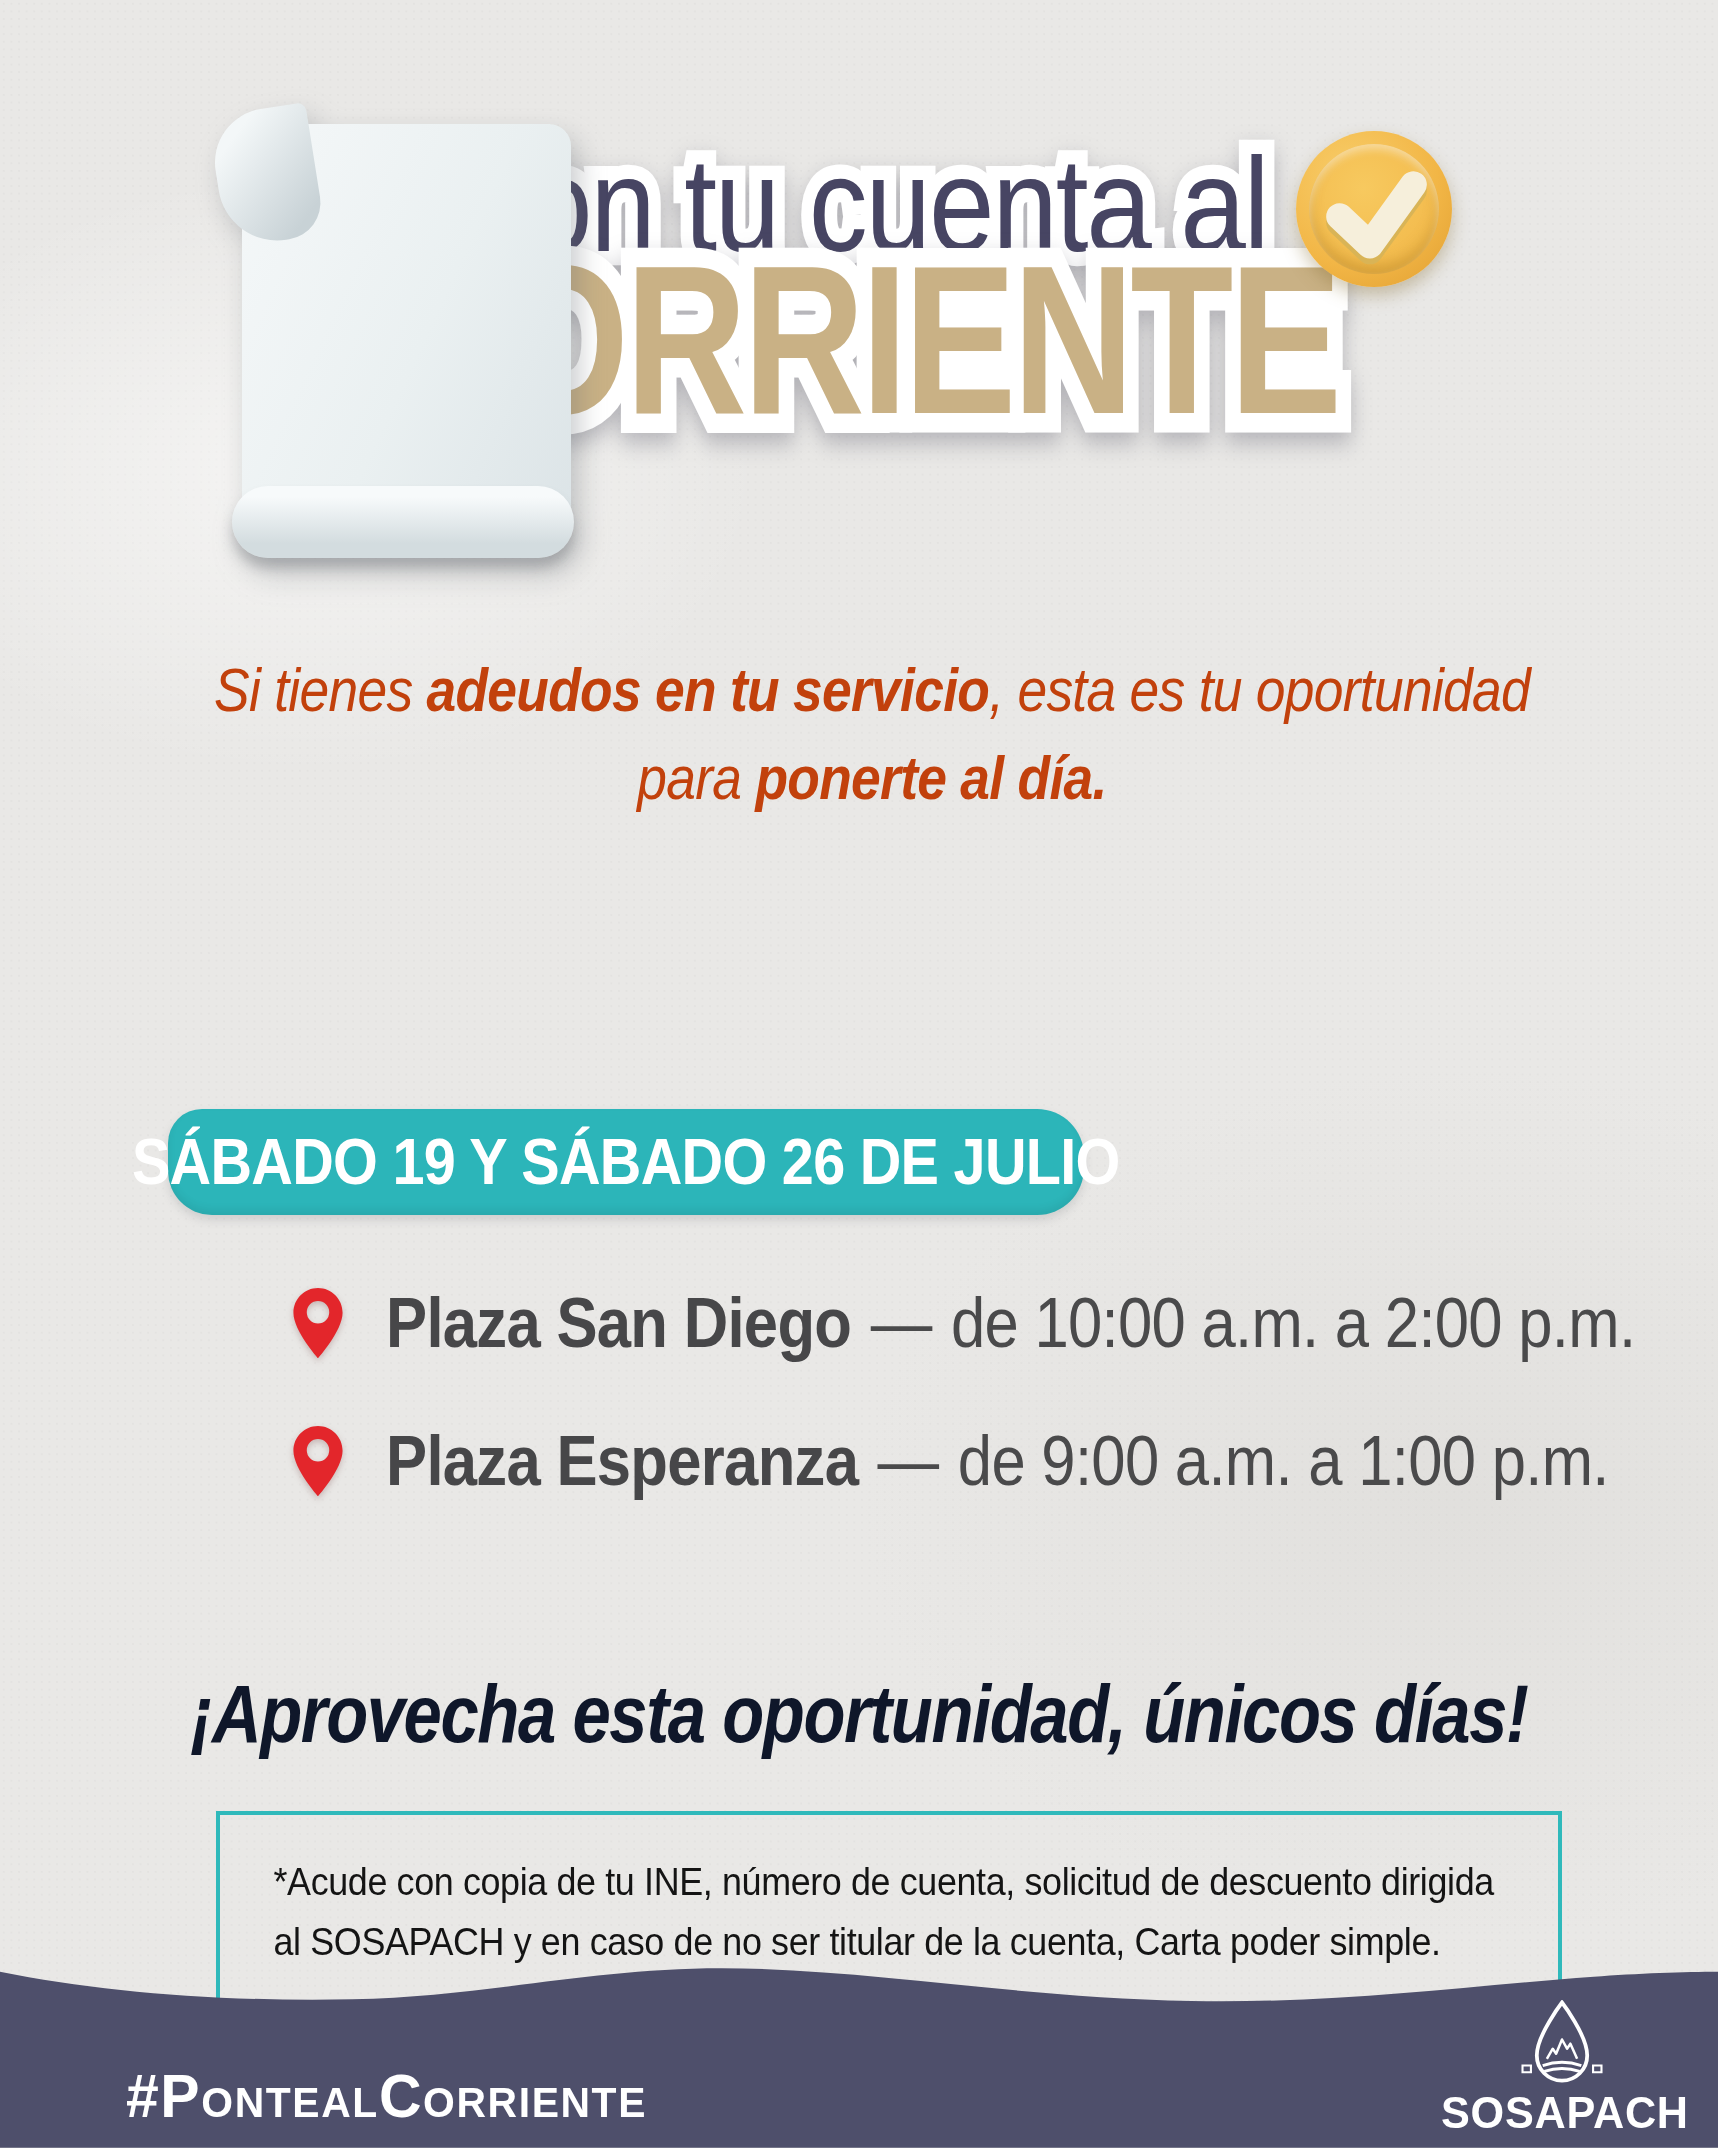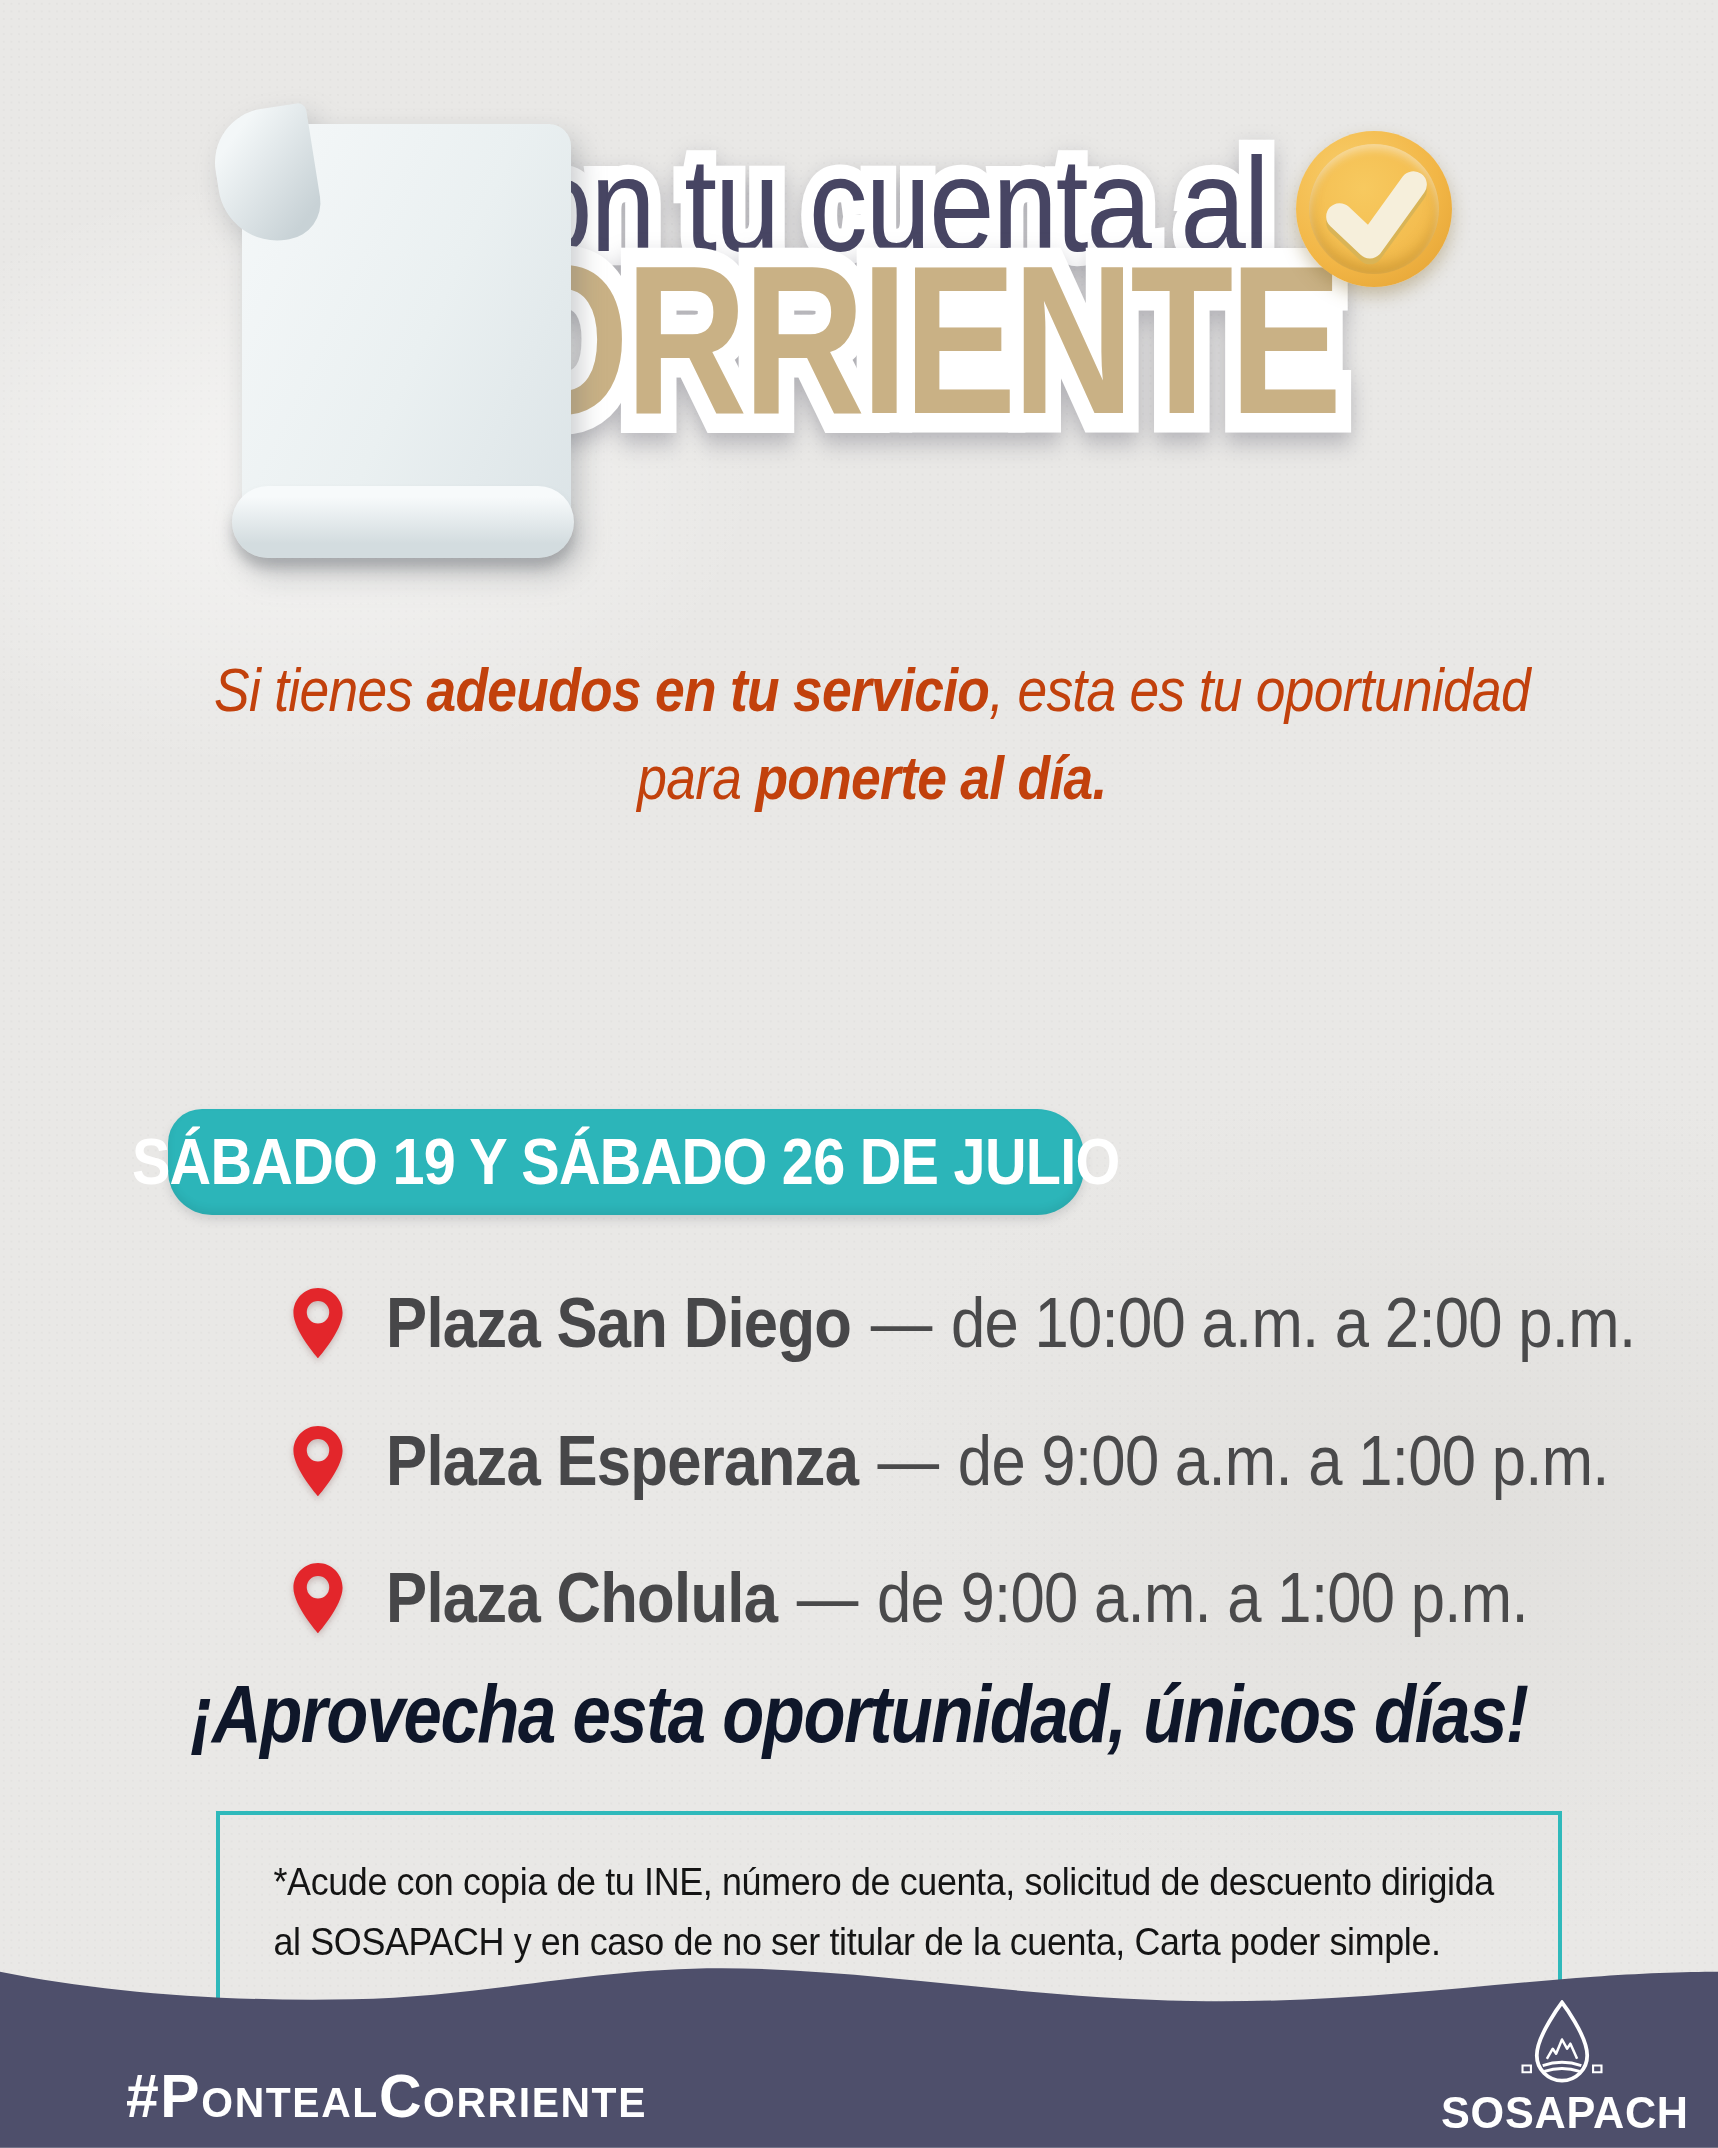--- a/index.html
+++ b/index.html
@@ -146,26 +146,20 @@
       <path d="M29 1C13.5 1 1 13.6 1 29.2 1 49.5 29 81 29 81s28-31.5 28-51.8C57 13.6 44.5 1 29 1Zm0 40.6a12.8 12.8 0 1 1 0-25.6 12.8 12.8 0 0 1 0 25.6Z" fill="#E3262B" fill-rule="evenodd"></path>
     </svg>
     <span class="loc-text"><b>Plaza San Diego</b><span class="dash">—</span><span class="time">de 10:00 a.m. a 2:00 p.m.</span></span>
   </div>
   <div class="loc-row r1">
     <svg class="pin" viewBox="0 0 58 82">
       <path d="M29 1C13.5 1 1 13.6 1 29.2 1 49.5 29 81 29 81s28-31.5 28-51.8C57 13.6 44.5 1 29 1Zm0 40.6a12.8 12.8 0 1 1 0-25.6 12.8 12.8 0 0 1 0 25.6Z" fill="#E3262B" fill-rule="evenodd"></path>
     </svg>
     <span class="loc-text"><b>Plaza Esperanza</b><span class="dash">—</span><span class="time">de 9:00 a.m. a 1:00 p.m.</span></span>
   </div>
-  <div class="loc-row r2">
-    <svg class="pin" viewBox="0 0 58 82">
-      <path d="M29 1C13.5 1 1 13.6 1 29.2 1 49.5 29 81 29 81s28-31.5 28-51.8C57 13.6 44.5 1 29 1Zm0 40.6a12.8 12.8 0 1 1 0-25.6 12.8 12.8 0 0 1 0 25.6Z" fill="#E3262B" fill-rule="evenodd"></path>
-    </svg>
-    <span class="loc-text"><b>Plaza Cholula</b><span class="dash">—</span><span class="time">de 9:00 a.m. a 1:00 p.m.</span></span>
-  </div>
 
   <div class="cta">
     <span class="pline">¡Aprovecha esta oportunidad, únicos días!</span>
   </div>
 
   <div class="note-box">
     <span class="note-line">*Acude con copia de tu INE, número de cuenta, solicitud de descuento dirigida</span>
     <span class="note-line">al SOSAPACH y en caso de no ser titular de la cuenta, Carta poder simple.</span>
   </div>
 

